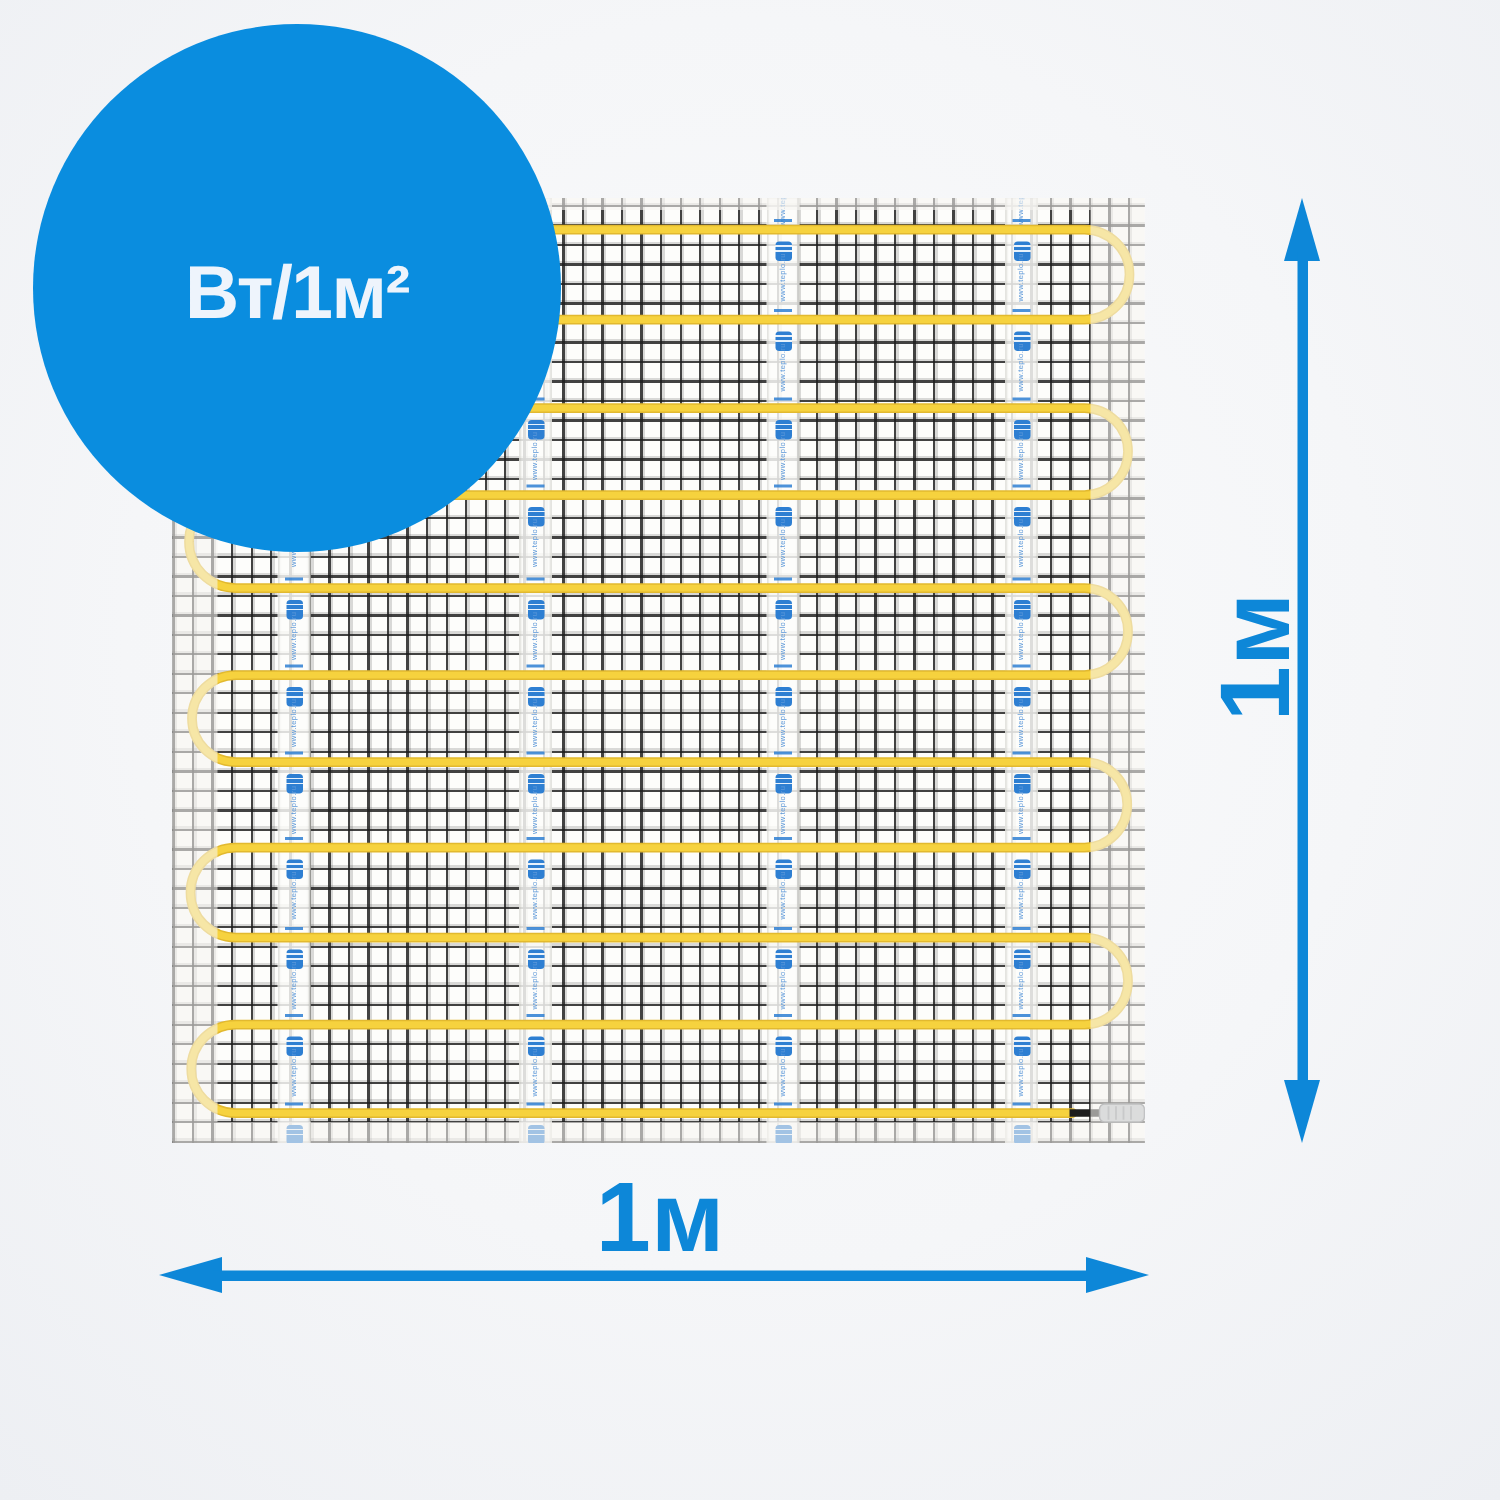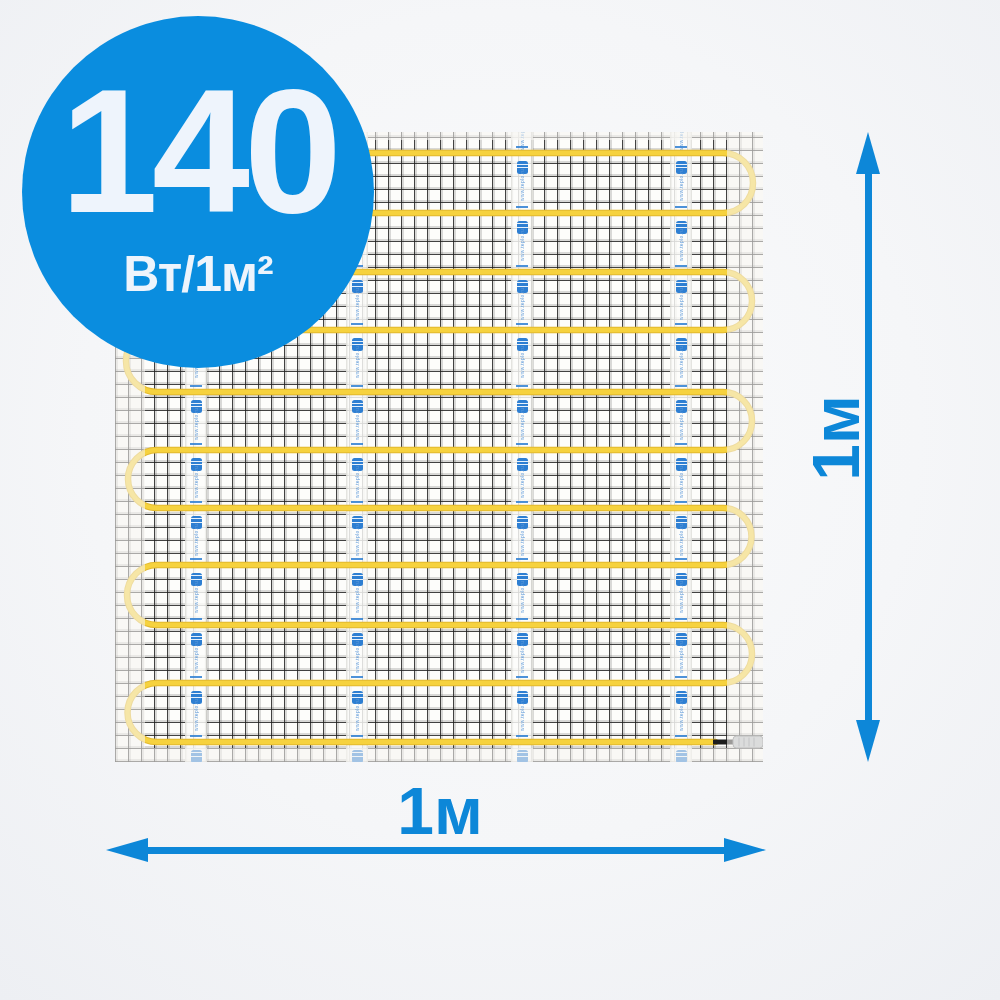--- a/index.html
+++ b/index.html
@@ -233,21 +233,20 @@
       <g id="sleeve-group" transform="translate(618 604)">
         <rect width="30" height="12" rx="3.5" style="fill:var(--connector-sleeve,#b5b9be);stroke:#70747a;stroke-width:1"></rect>
         <path d="M6 1.5 V10.5 M11 1.5 V10.5 M16 1.5 V10.5 M21 1.5 V10.5" stroke="#898d93" stroke-width="1.2" fill="none"></path>
       </g>
     </svg>
 
     <div class="mat-edge"></div>
   </div>
 
   <div class="badge">
-    <div class="badge-value">140</div>
     <div class="badge-unit">Вт/1м²</div>
   </div>
 
   <div class="dim-v">
     <div class="head-top"></div>
     <div class="shaft"></div>
     <div class="head-bottom"></div>
   </div>
   <div class="dim-label dim-label-v">1м</div>
 

